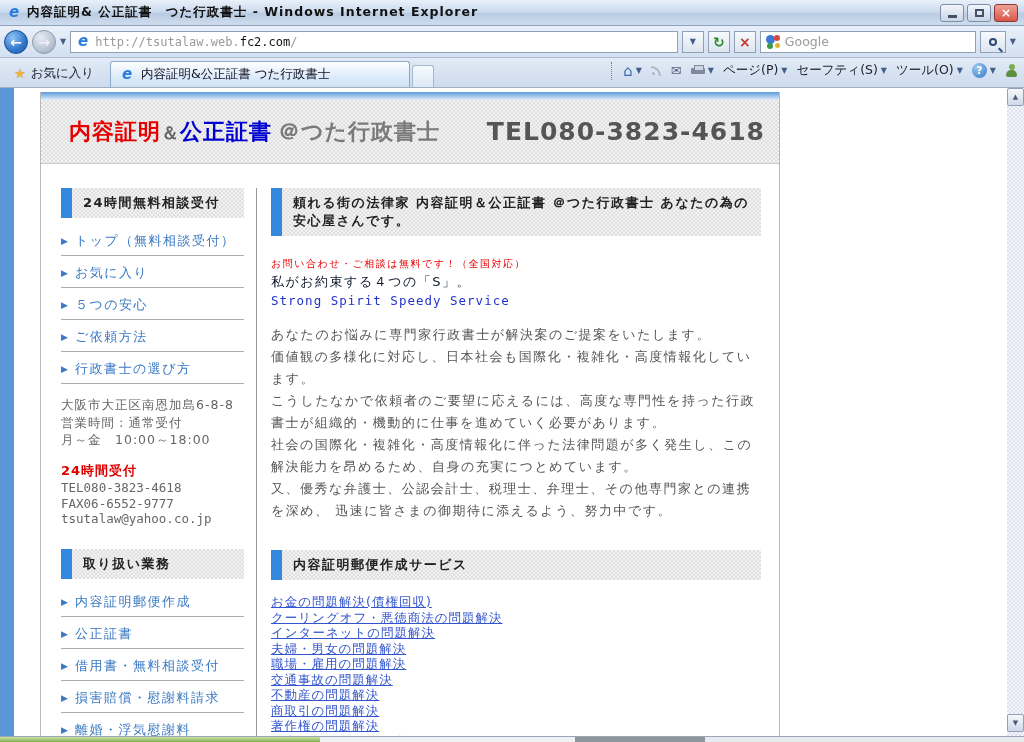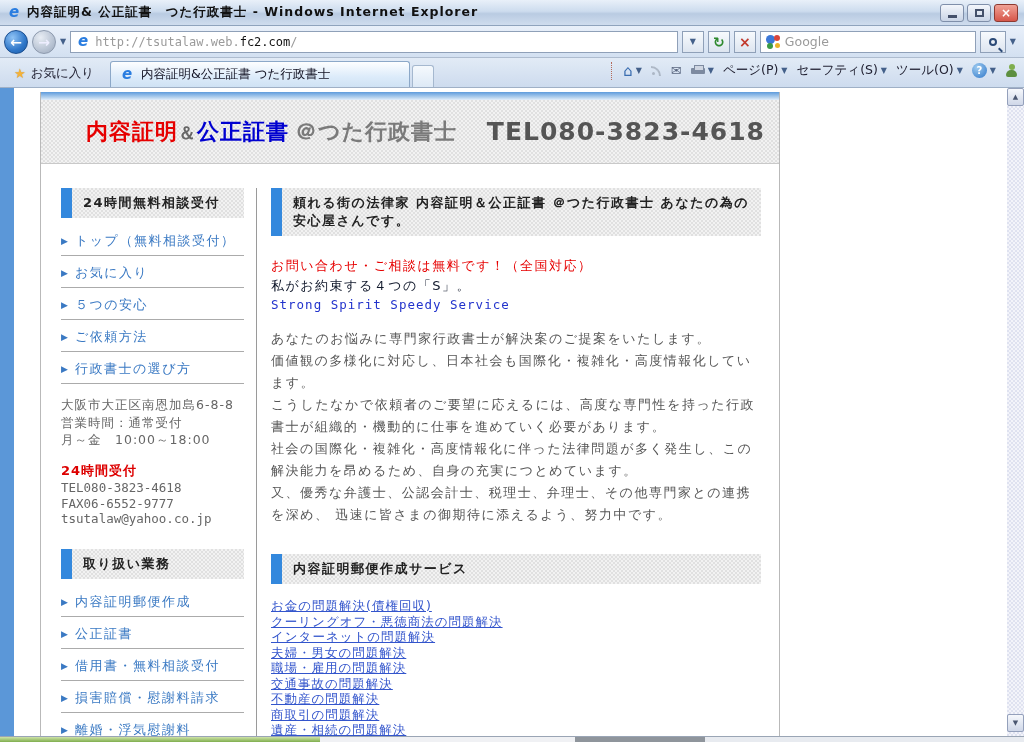--- a/index.html
+++ b/index.html
@@ -92,21 +92,21 @@
   .sbtn.up { top:0; } .sbtn.down { bottom:4px; }
 
   .page { position:absolute; left:40px; top:4px; width:740px; background:#fff;
     border-left:1px solid #b9b9b9; border-right:1px solid #b9b9b9; padding-bottom:20px; }
   .topgrad { height:8px; background:linear-gradient(#5e9bdc,#b8d4ef 70%, #e3eefa); }
   .checker { background-image:linear-gradient(45deg,#e0e0e0 25%,transparent 25%,transparent 75%,#e0e0e0 75%),
                      linear-gradient(45deg,#e0e0e0 25%,transparent 25%,transparent 75%,#e0e0e0 75%);
     background-size:4px 4px; background-position:0 0,2px 2px; background-color:#f2f2f2; }
   .siteheader { height:64px; display:flex; align-items:center; padding:0 14px 0 28px; border-bottom:1px solid #c9c9c9; }
   .sh-title { font-size:22px; font-weight:bold; letter-spacing:1px; white-space:nowrap; }
-  .sh-title .red { color:#e60000;padding-left:17px; } .sh-title .amp { color:#666; font-size:18px; }
+  .sh-title .red { color:#e60000; } .sh-title .amp { color:#666; font-size:18px; }
   .sh-title .blue { color:#0000d0; } .sh-title .suffix { color:#7a7a7a; margin-left:6px; }
   .sh-tel { margin-left:auto; font-size:25px; font-weight:bold; color:#555; letter-spacing:1px; }
 
   .columns { display:flex; padding:24px 18px 0 20px; }
   .sidebar { width:196px; flex:0 0 196px; border-right:1px solid #9a9a9a; padding-right:12px; }
   .maincol { flex:1; padding-left:14px; }
 
   .bandhdr { position:relative; padding:6px 6px 6px 22px; font-size:13px; font-weight:bold; color:#222;
     letter-spacing:1.5px; line-height:18px; }
   .bandhdr .bluechip { position:absolute; left:0; top:0; bottom:0; width:11px; background:#3388dd; }
@@ -116,21 +116,21 @@
   .side-item .tri { position:absolute; left:0; top:9px; font-size:9px; color:#3a79c3; }
   .side-nav { margin-top:6px; }
 
   .addrblock { margin-top:12px; font-size:12.5px; color:#666; letter-spacing:1px; line-height:17.5px; }
   .contactblock { margin-top:14px; font-family:"DejaVu Sans Mono", monospace; font-size:12.5px; color:#666; line-height:15.5px; }
   .contactlabel { color:#dd0000; font-weight:bold; font-size:13px; letter-spacing:1px; margin-bottom:2px;
     font-family:"DejaVu Sans", sans-serif; }
   .sidebar .bandhdr.second { margin-top:22px; }
 
   .intro-band { margin-bottom:16px; }
-  .m-red { color:#e60000; font-size:13px; letter-spacing:1.5px; margin-top:21px; }
+  .m-red { color:#e60000; font-size:10px; letter-spacing:1.5px; margin-top:21px; }
   .m-promise { color:#0f172a; font-size:13px; letter-spacing:1.5px; margin-top:2px; }
   .m-slogan { color:#2233cc; font-family:"DejaVu Sans Mono", monospace; font-size:12.5px; margin-top:2px; letter-spacing:1px; }
   .paras { margin-top:16px; font-size:13px; color:#555; letter-spacing:1.5px; line-height:22px; }
   .services { margin-top:28px; }
   .linklist { margin-top:14px; }
   .svc-link { display:block; font-size:12.5px; color:#3355cc; text-decoration:underline; letter-spacing:1px;
     line-height:15.5px; cursor:pointer; }
 
   
   .statusbar { height:6px; flex:0 0 6px; display:flex; border-top:1px solid #9aa5b5; }
@@ -345,20 +345,21 @@
             </div>
             <div class="linklist">
                 <a class="svc-link">お金の問題解決(債権回収)</a>
                 <a class="svc-link">クーリングオフ・悪徳商法の問題解決</a>
                 <a class="svc-link">インターネットの問題解決</a>
                 <a class="svc-link">夫婦・男女の問題解決</a>
                 <a class="svc-link">職場・雇用の問題解決</a>
                 <a class="svc-link">交通事故の問題解決</a>
                 <a class="svc-link">不動産の問題解決</a>
                 <a class="svc-link">商取引の問題解決</a>
+                <a class="svc-link">著作権の問題解決</a>
                 <a class="svc-link">遺産・相続の問題解決</a>
               </div>
           </div>
         </div>
 
       </div>
     </div>
 
     <div class="scrollbar">
       <span class="sbtn up">▲</span>

